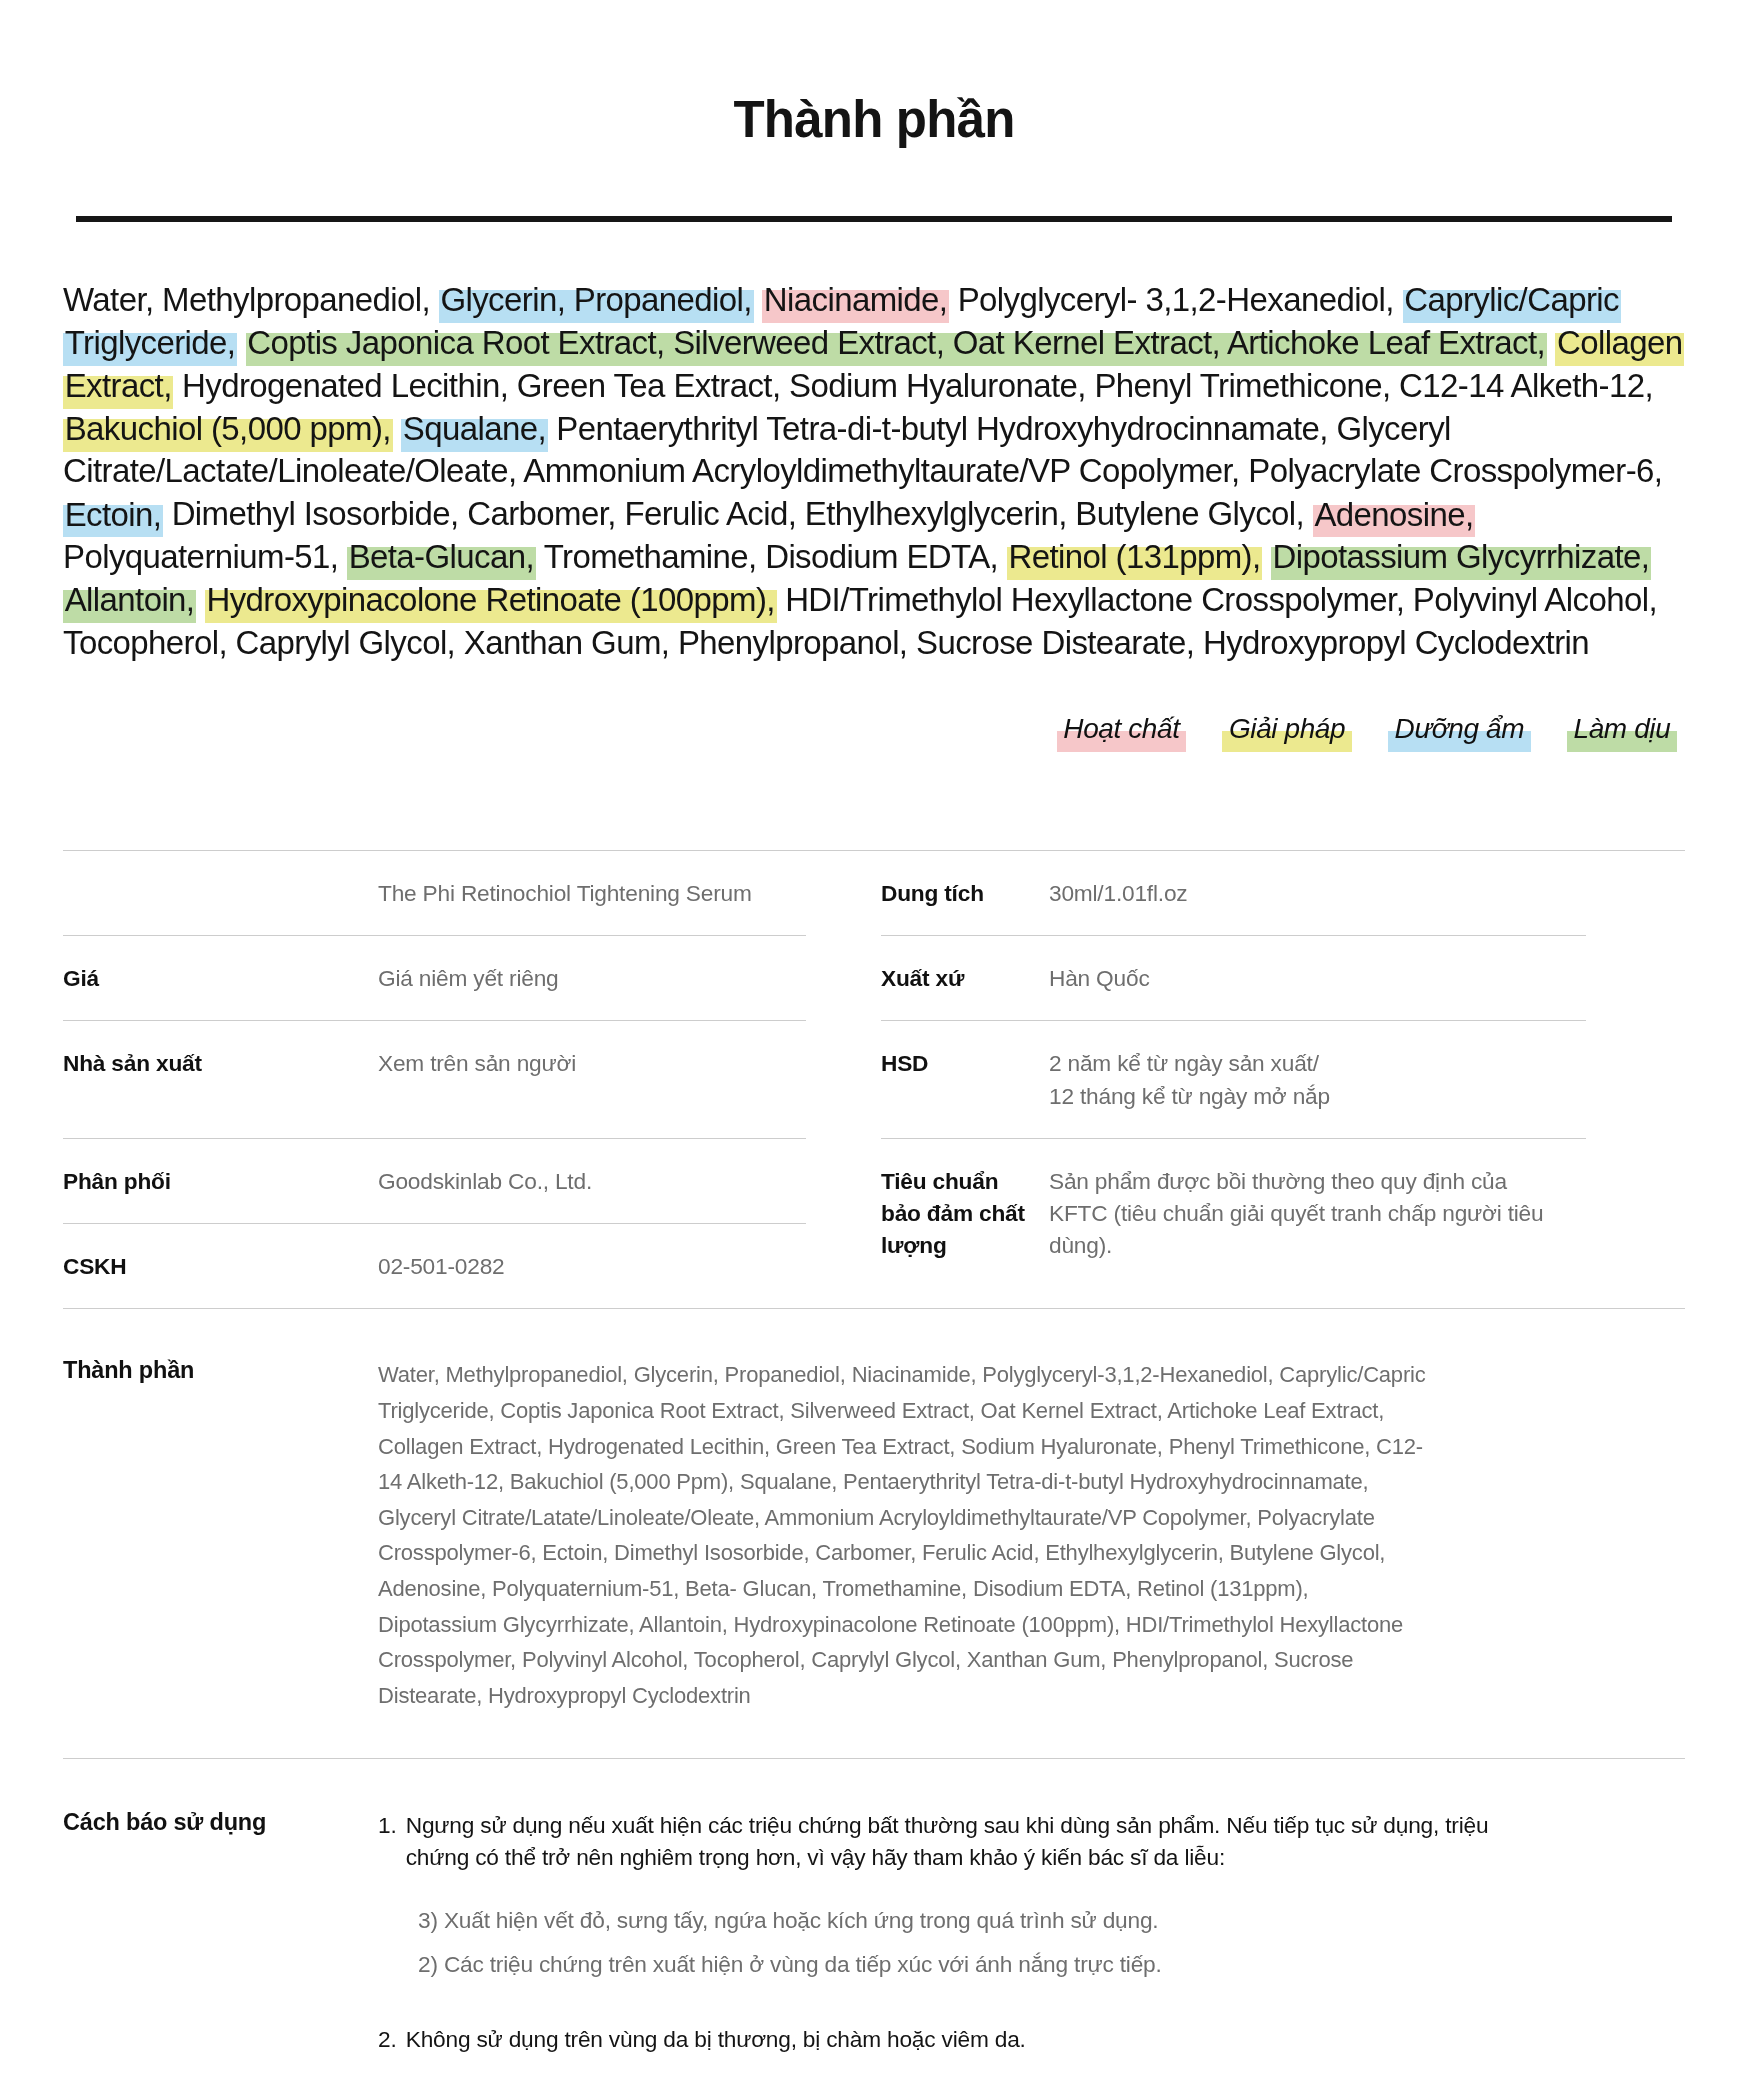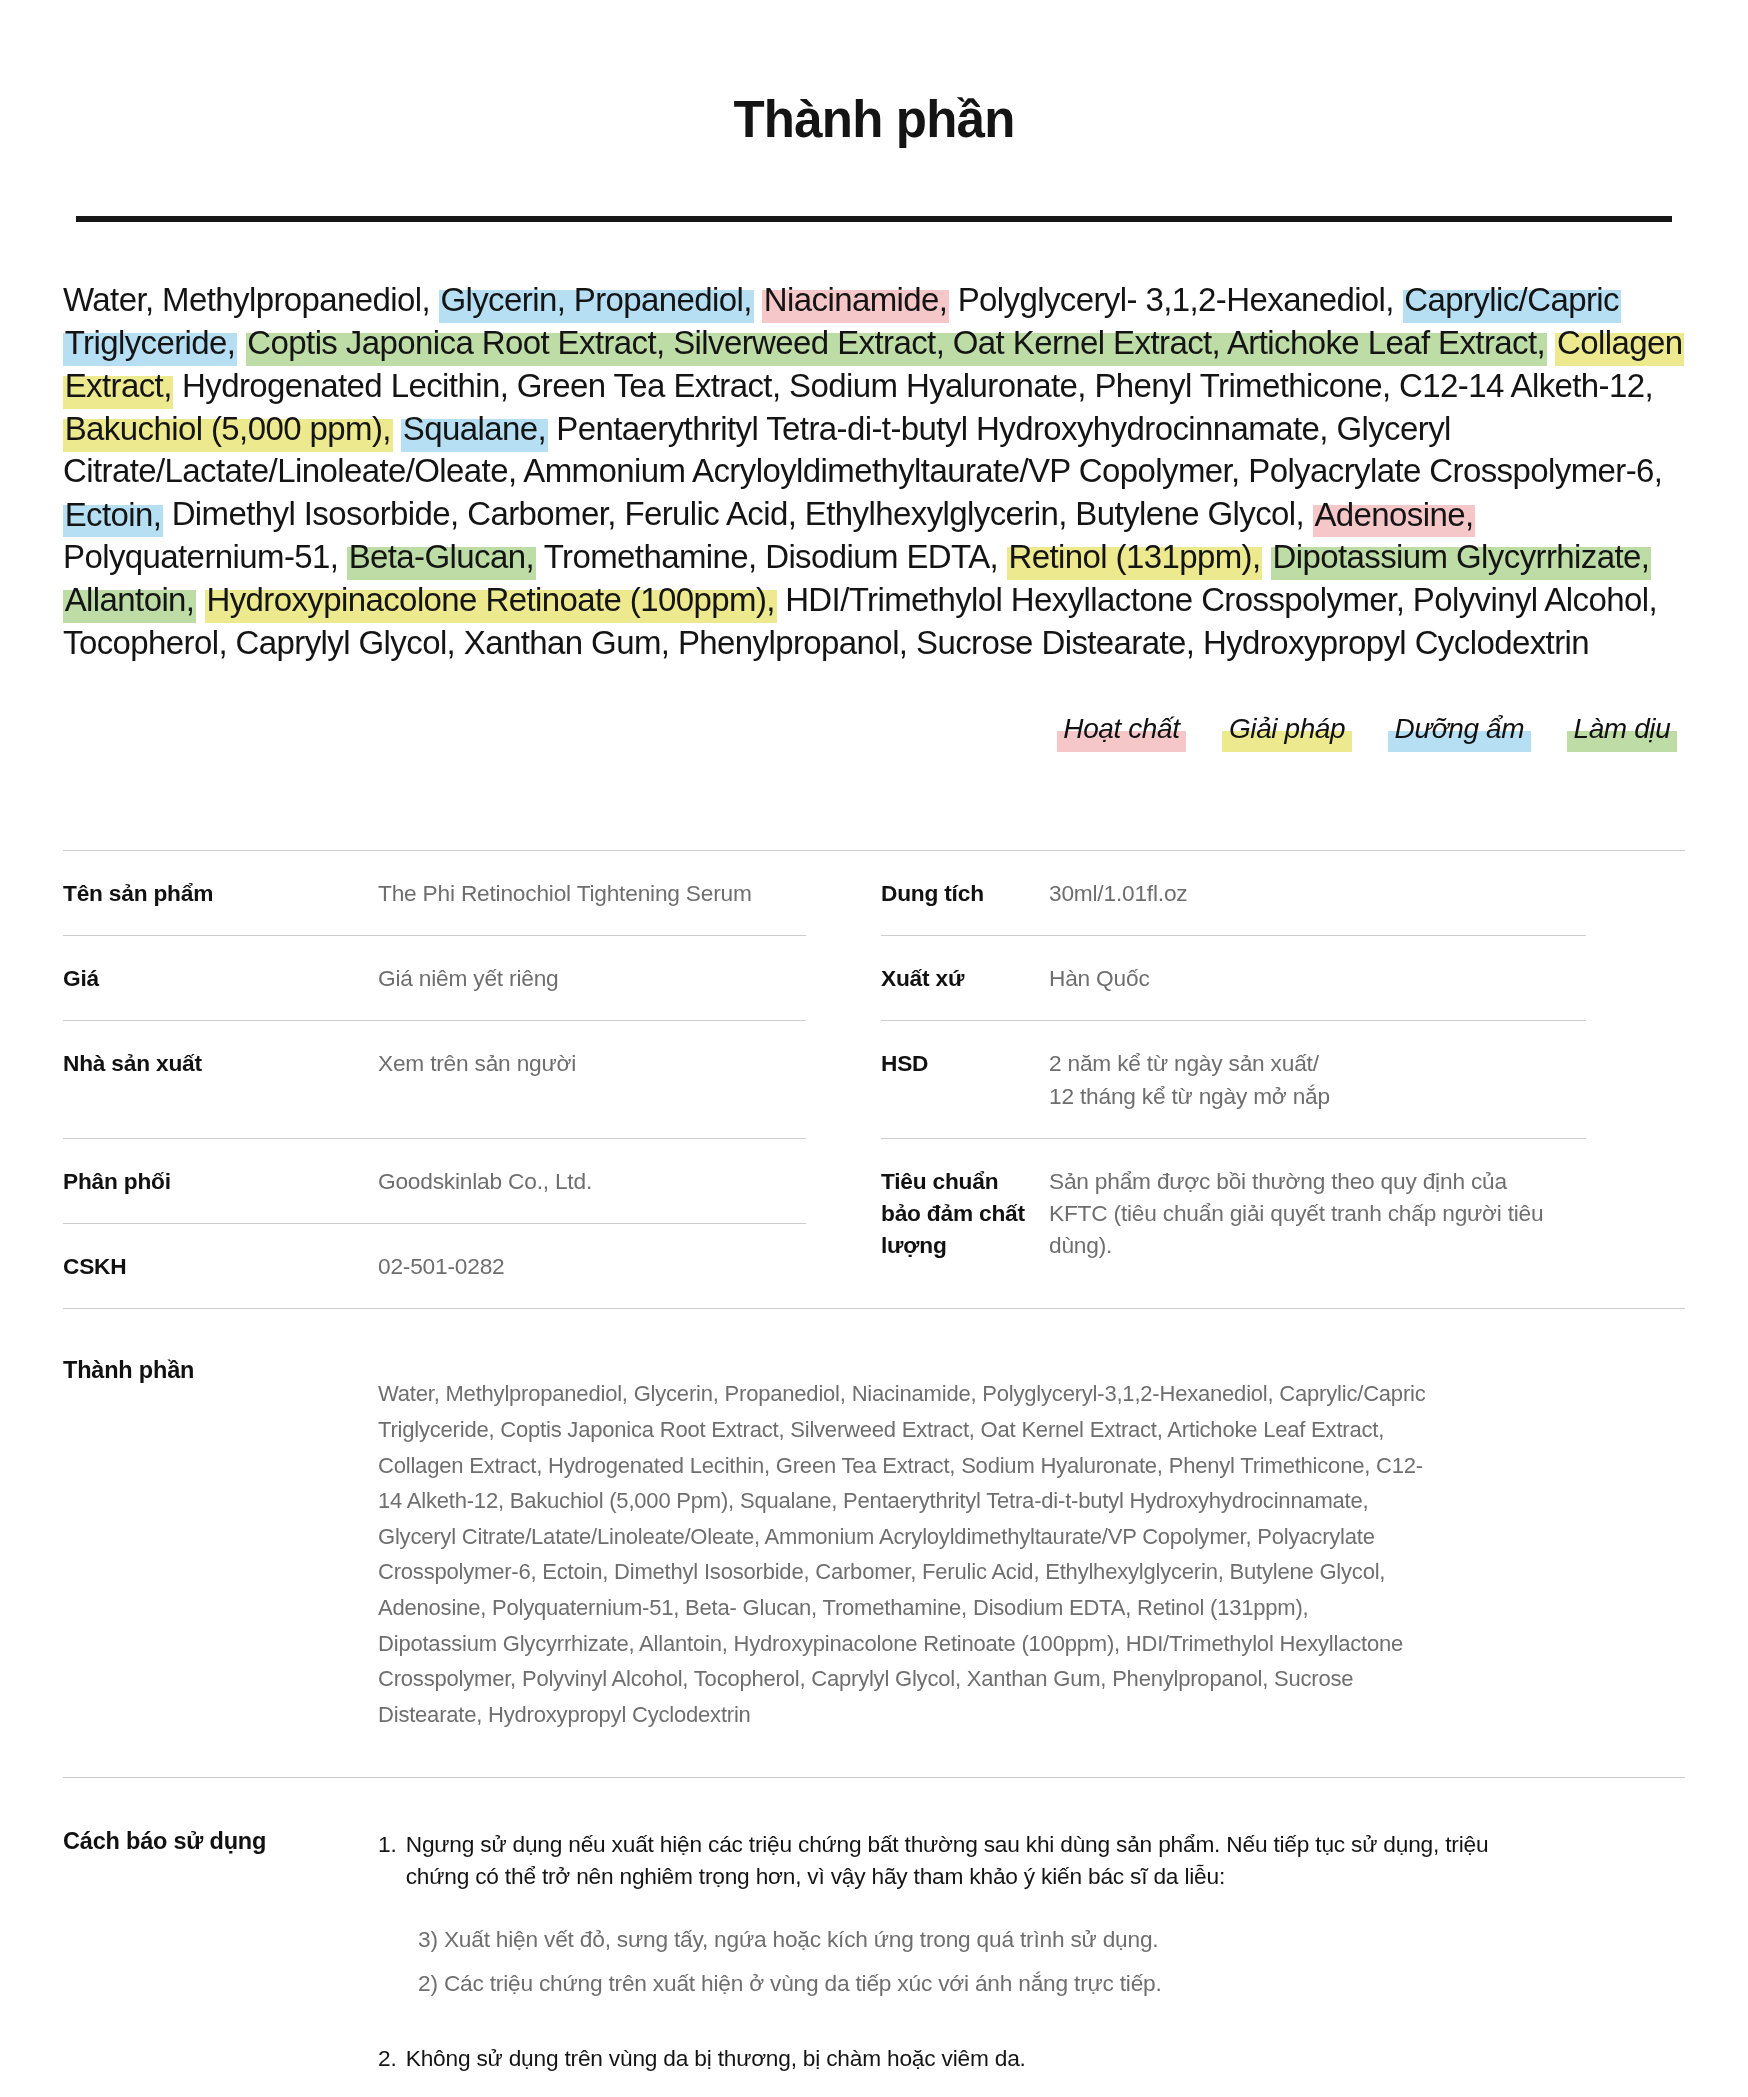--- a/index.html
+++ b/index.html
@@ -40,21 +40,21 @@
   .val{color:var(--gray);white-space:pre-line;}
   .bt{border-top:1.3px solid var(--line);}
   .lv{max-width:428px;}
   .rv{max-width:537px;}
 
   
   .row-section{display:flex;margin:0 63px;padding:48px 0 44px;}
   .sec-label{flex:0 0 315px;font-weight:700;font-size:23.5px;color:#111;letter-spacing:-0.2px;}
   .sec-content{font-size:22px;line-height:1.62;letter-spacing:-0.2px;}
   .ingredients-list{border-bottom:1.7px solid var(--line);}
-  .ingredients-list .sec-content{color:var(--gray);max-width:1049px;margin-top:19px;}
+  .ingredients-list .sec-content{color:var(--gray);max-width:1049px;}
 
   .usage{padding-top:50px;}
   .usage .sec-content{max-width:1124px;color:var(--ink);font-size:22.7px;line-height:1.45;}
   .u-item{margin-bottom:42px;}
   .u-head{display:flex;}
   .u-num{flex:0 0 auto;margin-right:9.2px;}
   .u-subs{margin:30px 0 0 40px;color:var(--gray);}
   .u-sub{margin-bottom:11px;}
   .u-item:last-child{margin-bottom:0;}
 </style>
@@ -66,21 +66,20 @@
   <header>
     <h1 class="page-title">Thành phần</h1>
     <div class="title-rule"></div>
   </header>
 
   <p class="ingredients" id="ingredients-para"><span>Water, Methylpropanediol, </span><span class="hl hl-blue">Glycerin, Propanediol,</span><span> </span><span class="hl hl-pink">Niacinamide,</span><span> Polyglyceryl- 3,1,2-Hexanediol, </span><span class="hl hl-blue">Caprylic/Capric Triglyceride,</span><span> </span><span class="hl hl-green">Coptis Japonica Root Extract, Silverweed Extract, Oat Kernel Extract, Artichoke Leaf Extract,</span><span> </span><span class="hl hl-yellow">Collagen Extract,</span><span> Hydrogenated Lecithin, Green Tea Extract, Sodium Hyaluronate, Phenyl Trimethicone, C12-14 Alketh-12, </span><span class="hl hl-yellow">Bakuchiol (5,000 ppm),</span><span> </span><span class="hl hl-blue">Squalane,</span><span> Pentaerythrityl Tetra-di-t-butyl Hydroxyhydrocinnamate, Glyceryl Citrate/Lactate/Linoleate/Oleate, Ammonium Acryloyldimethyltaurate/VP Copolymer, Polyacrylate Crosspolymer-6, </span><span class="hl hl-blue">Ectoin,</span><span> Dimethyl Isosorbide, Carbomer, Ferulic Acid, Ethylhexylglycerin, Butylene Glycol, </span><span class="hl hl-pink">Adenosine,</span><span> Polyquaternium-51, </span><span class="hl hl-green">Beta-Glucan,</span><span> Tromethamine, Disodium EDTA, </span><span class="hl hl-yellow">Retinol (131ppm),</span><span> </span><span class="hl hl-green">Dipotassium Glycyrrhizate, Allantoin,</span><span> </span><span class="hl hl-yellow">Hydroxypinacolone Retinoate (100ppm),</span><span> HDI/Trimethylol Hexyllactone Crosspolymer, Polyvinyl Alcohol, Tocopherol, Caprylyl Glycol, Xanthan Gum, Phenylpropanol, Sucrose Distearate, Hydroxypropyl Cyclodextrin</span></p>
 
   <div class="legend" id="legend"><span class="legend-item lg-pink">Hoạt chất</span><span class="legend-item lg-yellow">Giải pháp</span><span class="legend-item lg-blue">Dưỡng ẩm</span><span class="legend-item lg-green">Làm dịu</span></div>
 
   <div class="info-grid" id="info-grid">
-      <div class="cell lbl" style="grid-area: 1 / 1;">Tên sản phẩm</div>
       <div class="cell val lv" style="grid-area: 1 / 2;">The Phi Retinochiol Tightening Serum</div>
       <div class="cell lbl bt" style="grid-area: 2 / 1;">Giá</div>
       <div class="cell lbl bt" style="grid-area: 3 / 1;">Nhà sản xuất</div>
       <div class="cell val lv bt" style="grid-area: 2 / 2;">Giá niêm yết riêng</div>
       <div class="cell val lv bt" style="grid-area: 3 / 2;">Xem trên sản người</div>
       <div class="cell lbl bt" style="grid-area: 4 / 1;">Phân phối</div>
       <div class="cell val lv bt" style="grid-area: 4 / 2;">Goodskinlab Co., Ltd.</div>
       <div class="cell lbl bt" style="grid-area: 5 / 1;">CSKH</div>
       <div class="cell val lv bt" style="grid-area: 5 / 2;">02-501-0282</div>
       <div class="cell lbl" style="grid-area: 1 / 4;">Dung tích</div>

